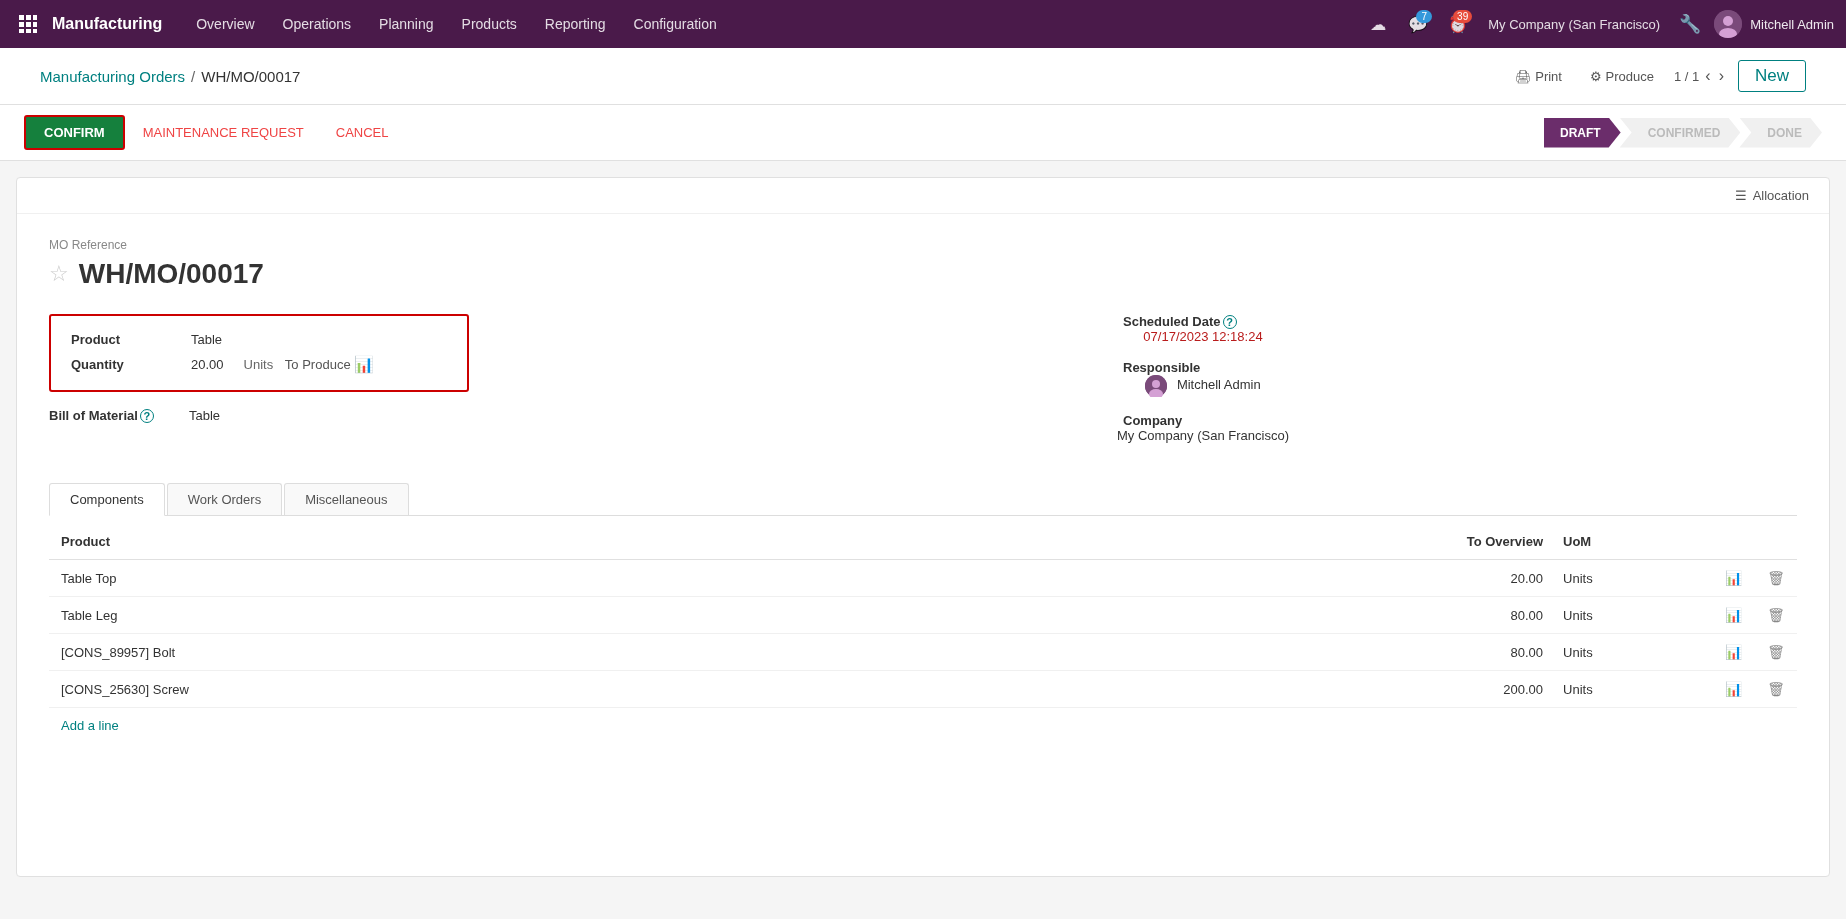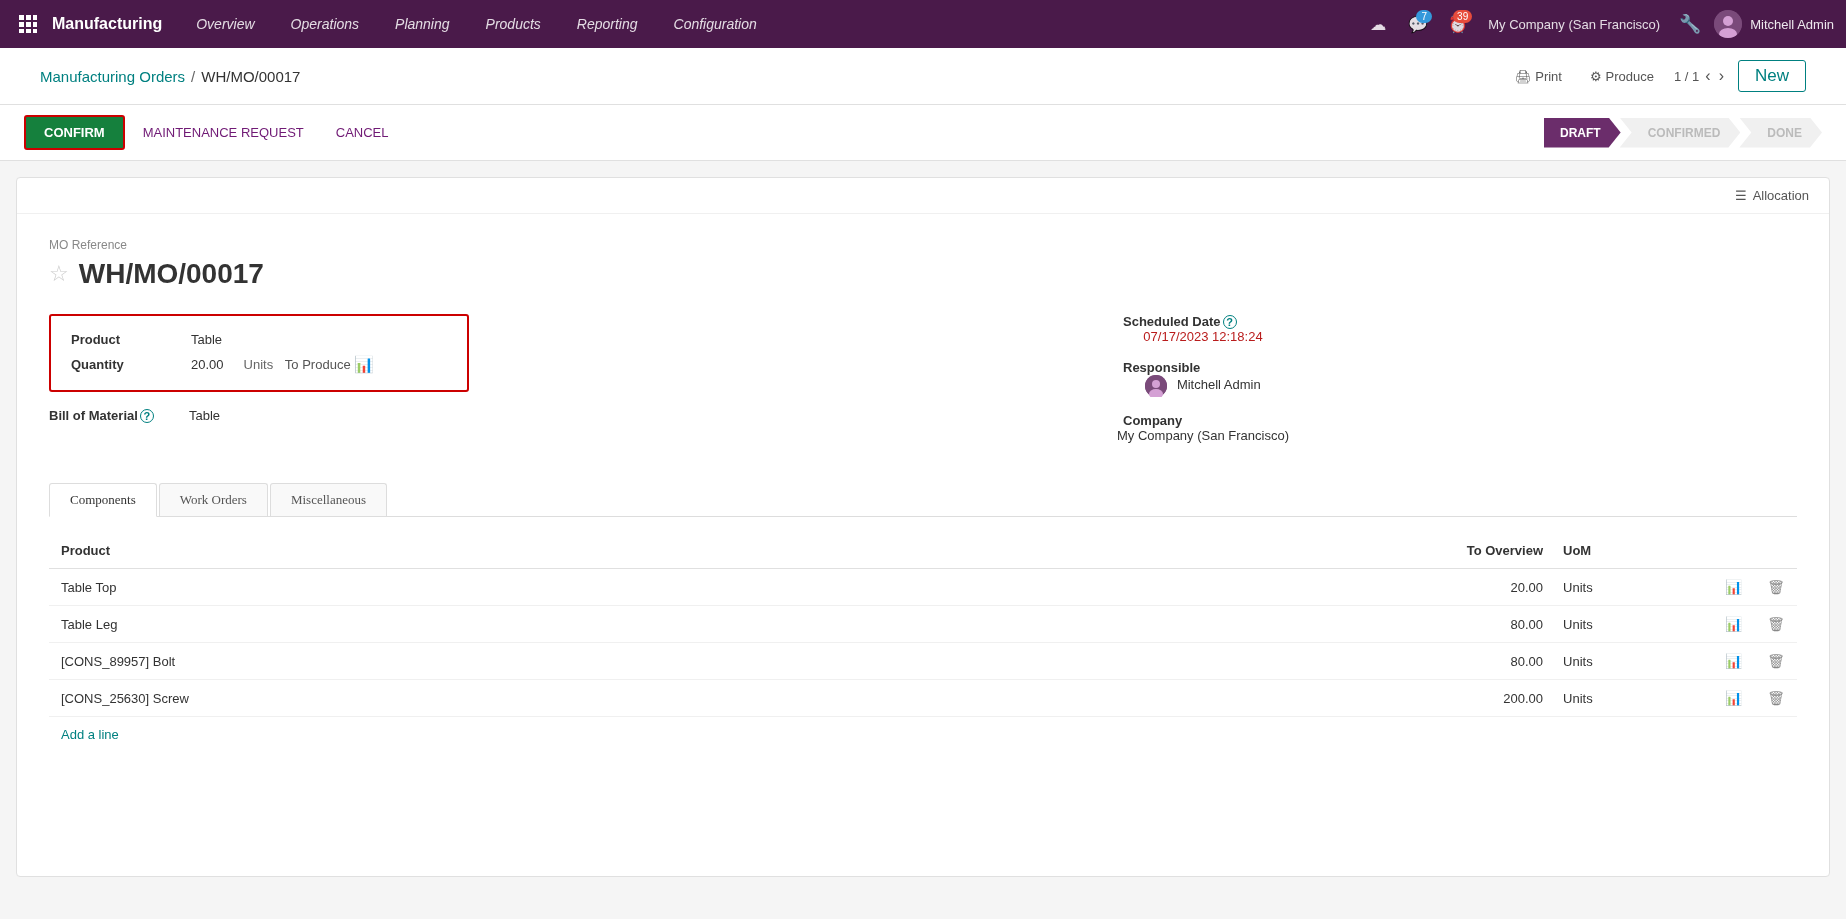--- a/index.html
+++ b/index.html
@@ -16,21 +16,21 @@
       gap: 0;
     }
     .nav-grid-icon {
       width: 32px; height: 32px; display: flex; align-items: center; justify-content: center;
       cursor: pointer; margin-right: 8px;
     }
     .nav-brand {
       font-size: 16px; font-weight: 600; color: white; margin-right: 20px;
     }
     .nav-items {
-      display: flex; gap: 8px; flex: 1; font-style: italic;
+      display: flex; gap: 0; flex: 1;
     }
     .nav-item {
       color: rgba(255,255,255,0.85); padding: 0 14px; height: 48px; display: flex;
       align-items: center; cursor: pointer; font-size: 14px;
     }
     .nav-right {
       display: flex; align-items: center; gap: 8px; margin-left: auto;
     }
     .nav-icon-btn {
       width: 32px; height: 32px; display: flex; align-items: center; justify-content: center;
@@ -81,21 +81,21 @@
     .action-bar {
       background: white; padding: 10px 24px; display: flex; align-items: center; gap: 4px;
       border-bottom: 1px solid #e0e0e0;
     }
     .btn-confirm {
       background: #15803d; color: white; border: none; padding: 8px 18px;
       border-radius: 3px; cursor: pointer; font-size: 13px; font-weight: 600;
       border: 2px solid #cc0000;
     }
     .btn-text {
-      color: #701a75; background: none; border: none; padding: 8px 14px;
+      color: #ef4444; background: none; border: none; padding: 8px 14px;
       cursor: pointer; font-size: 13px; font-weight: 500;
     }
     .spacer { flex: 1; }
     
     .status-pipeline {
       display: flex; align-items: center;
     }
     .status-step {
       padding: 8px 20px 8px 28px; font-size: 12px; font-weight: 600; color: #999;
       background: #f0f0f0; position: relative; cursor: pointer;
@@ -183,21 +183,21 @@
 
     
     .to-produce-label {
       color: #555; font-size: 13px;
     }
     .chart-icon-sm { color: #7a4a7a; font-size: 16px; cursor: pointer; }
 
     
     .tabs-section { margin-top: 24px; }
     .tabs-nav {
-      display: flex; border-bottom: 1px solid #ddd; margin-bottom: 16px; font-family: Liberation Serif, serif;
+      display: flex; border-bottom: 1px solid #ddd; margin-bottom: 8px;
     }
     .tab {
       padding: 8px 20px; cursor: pointer; font-size: 13px; color: #555;
       border: 1px solid #ddd; border-bottom: none; background: #f9f9f9;
       margin-right: 2px; border-radius: 3px 3px 0 0;
     }
     .tab.active {
       background: white; color: #333; font-weight: 500; border-bottom: 1px solid white;
       margin-bottom: -1px;
     }

